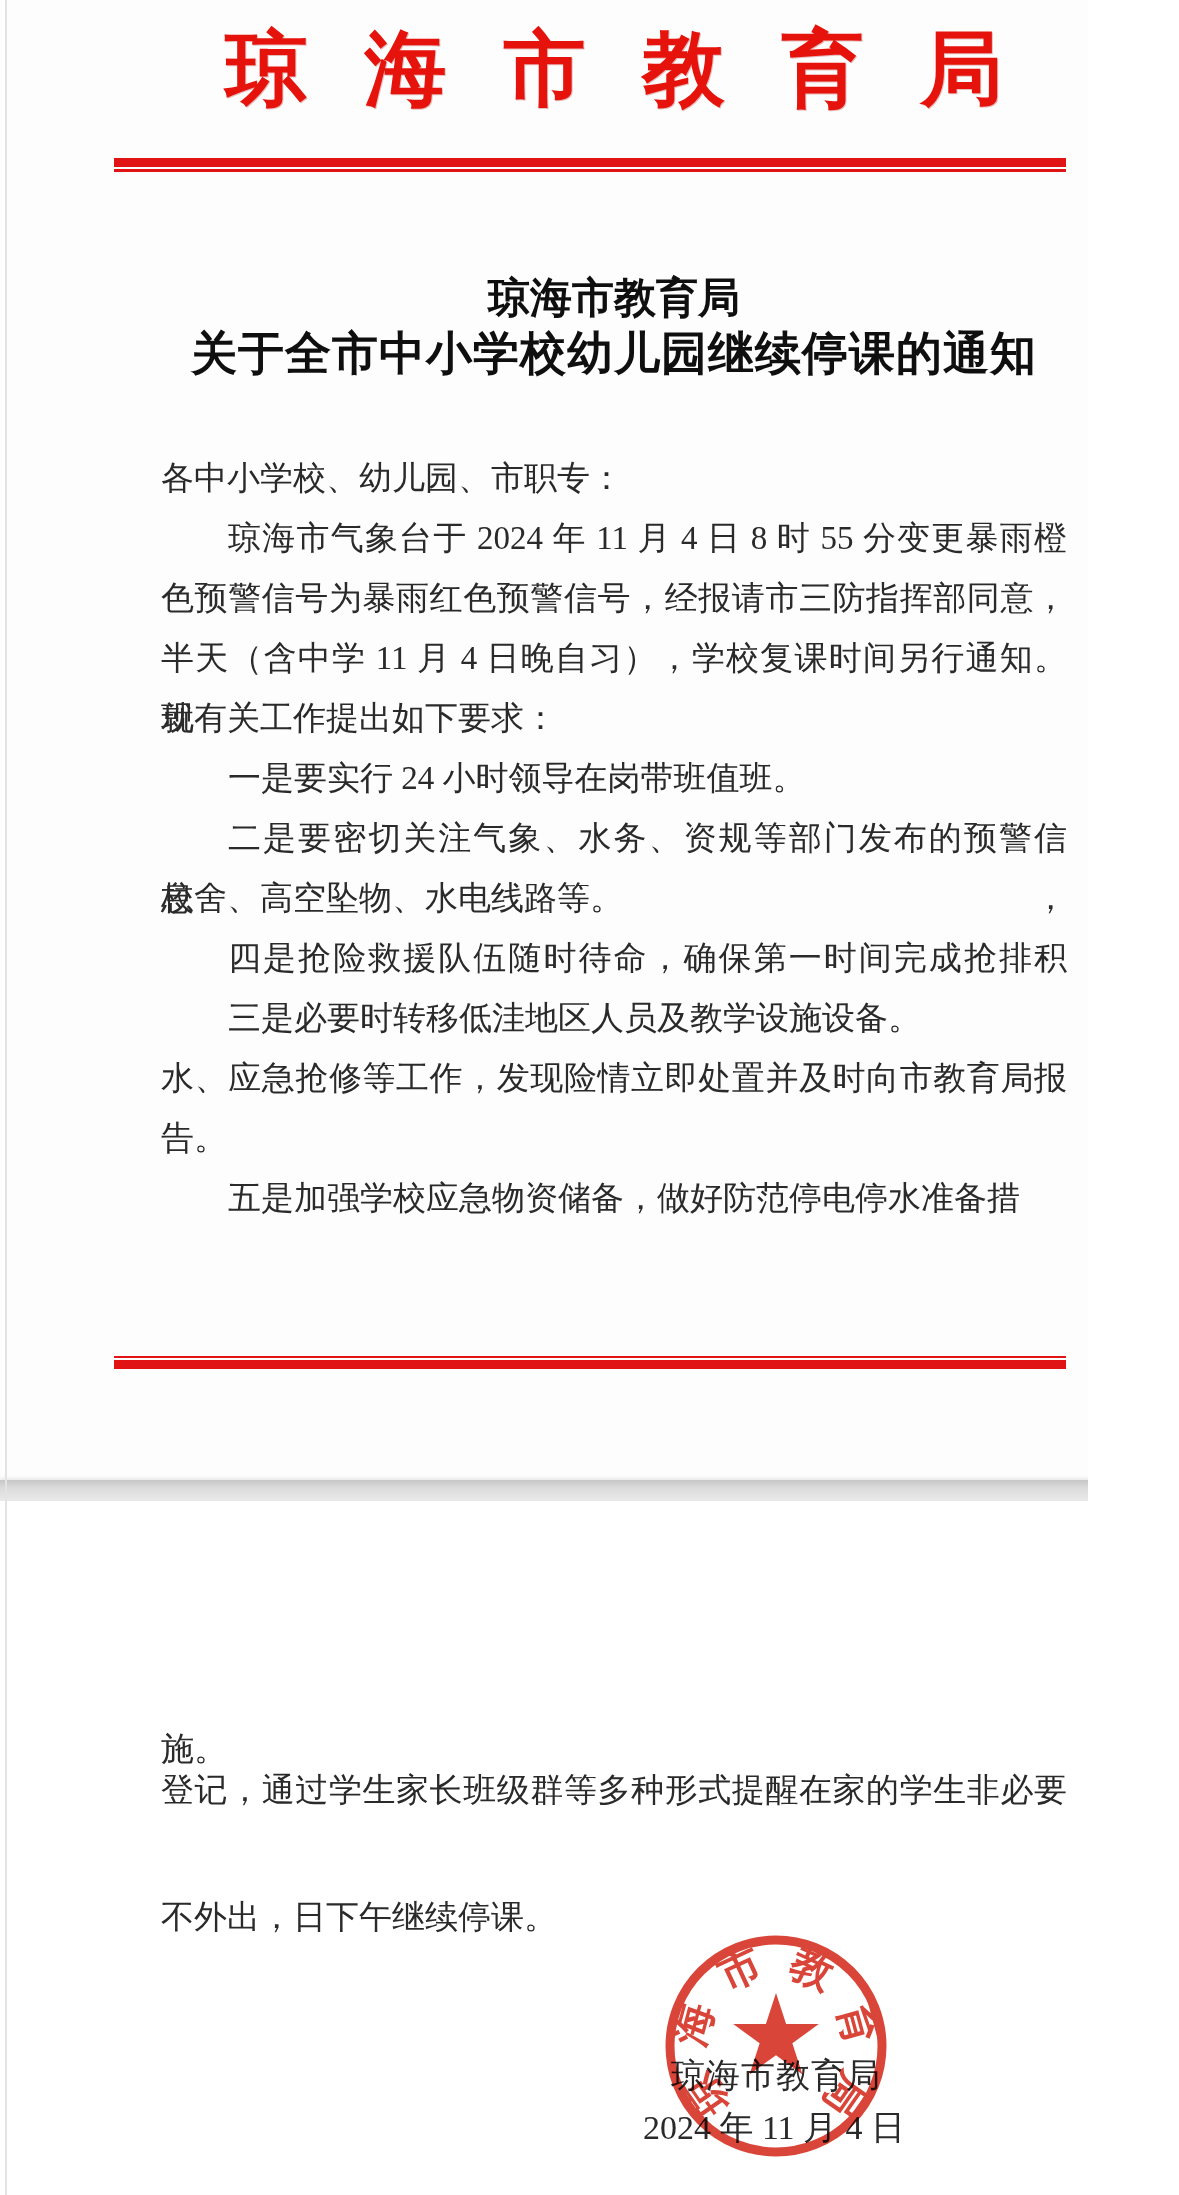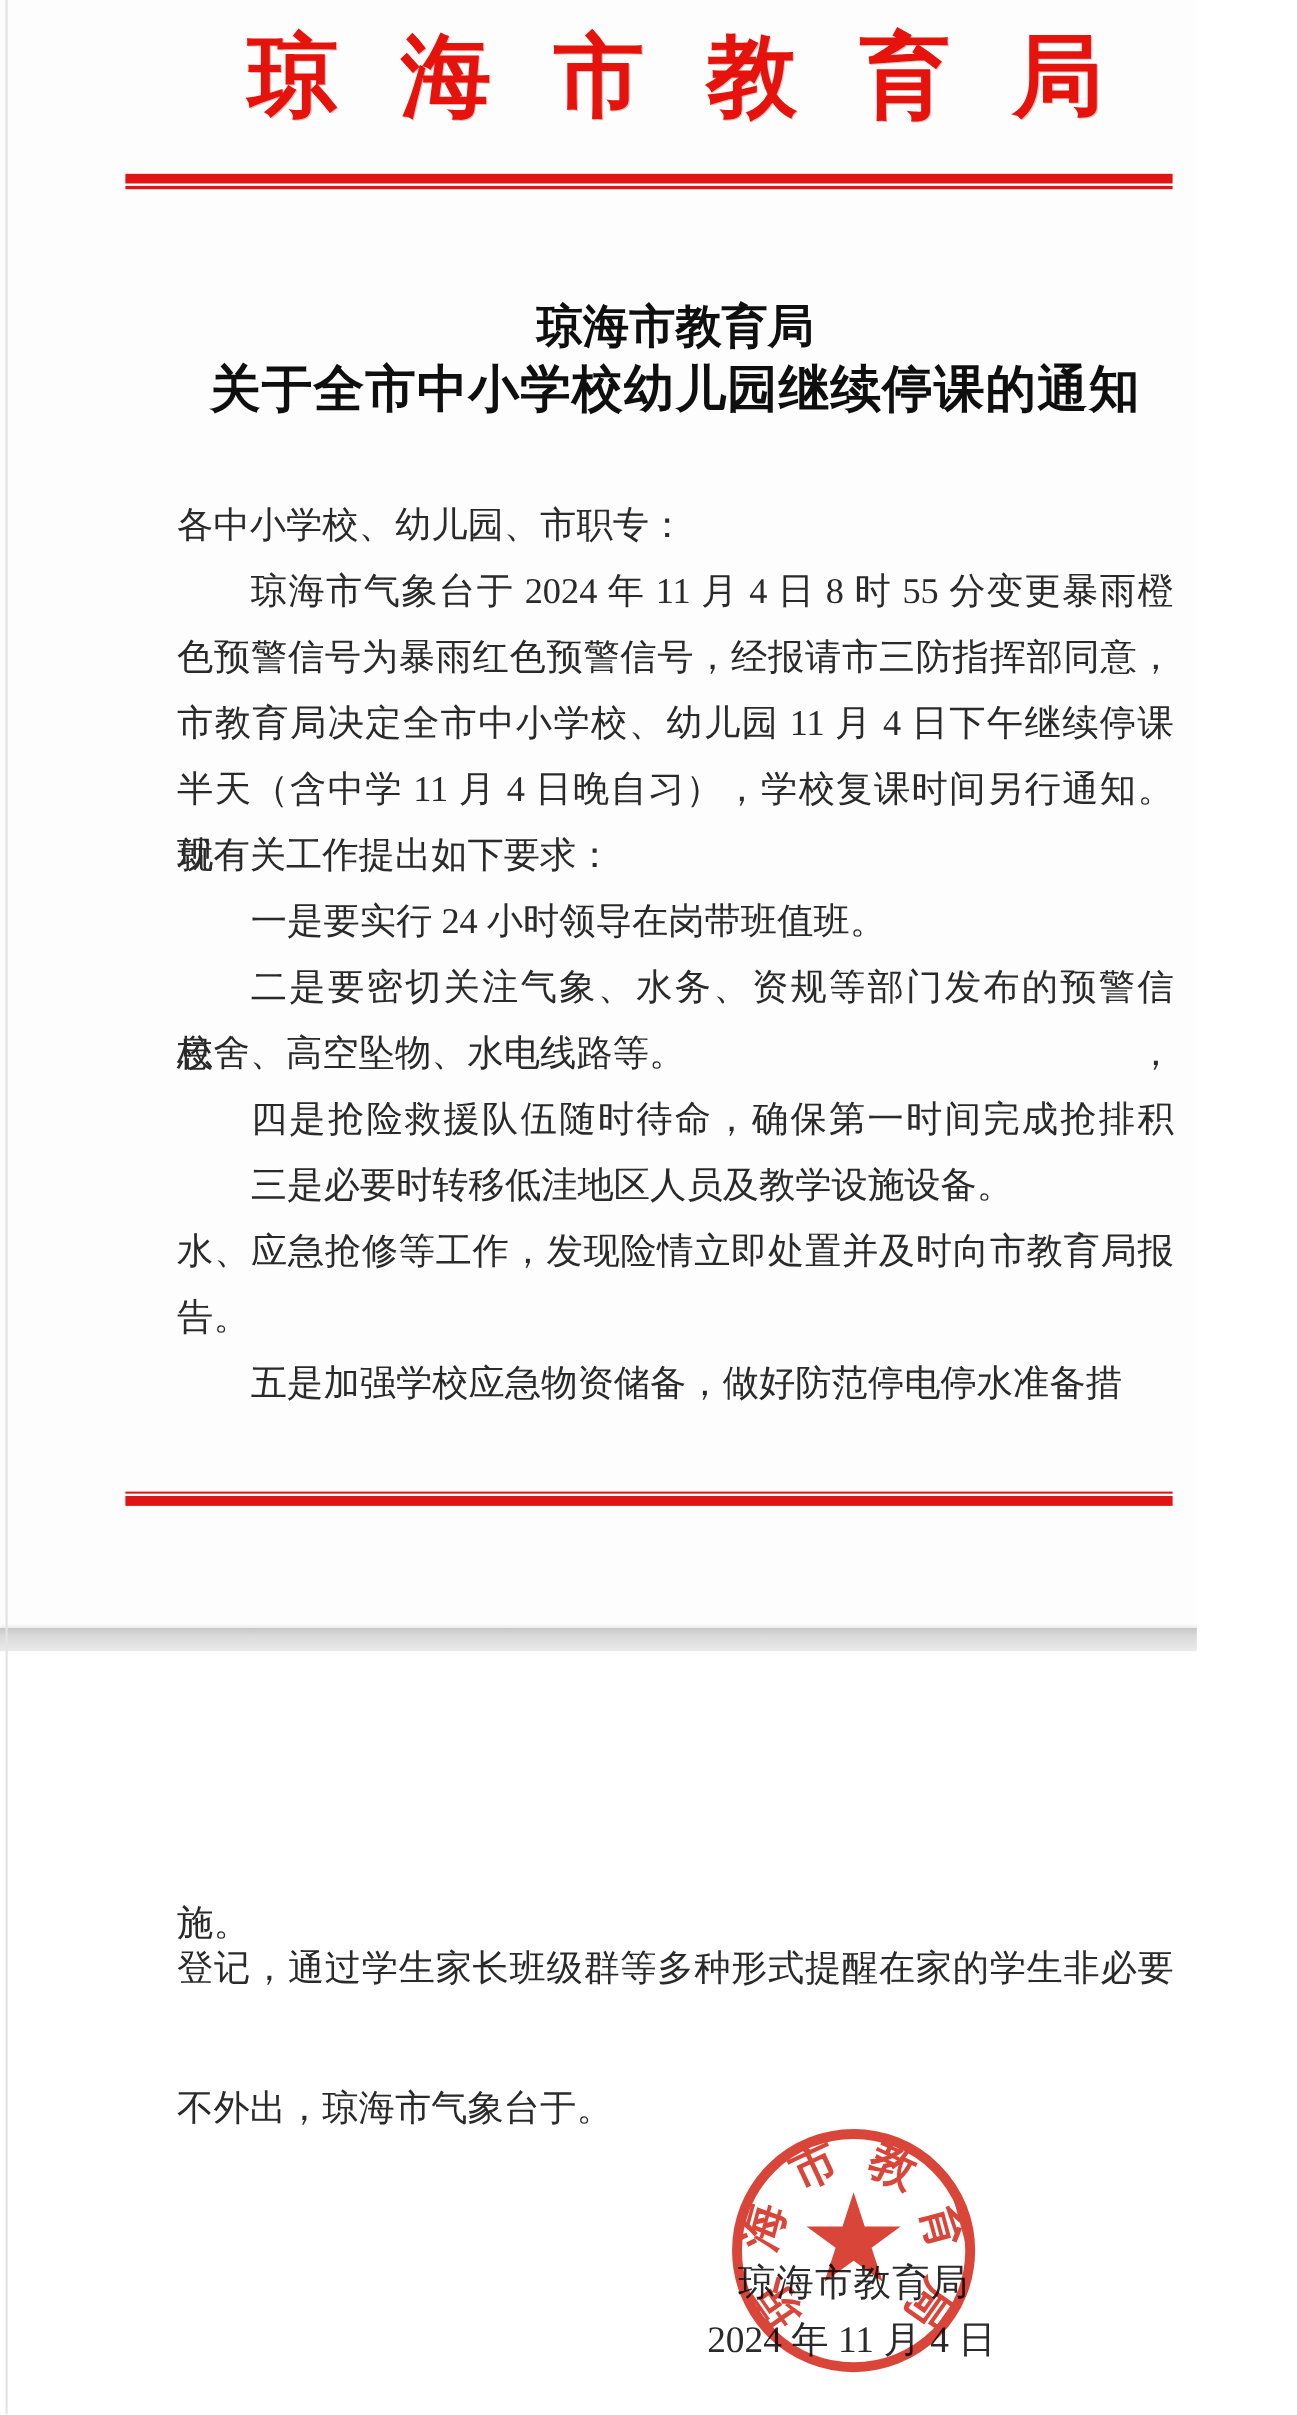--- a/index.html
+++ b/index.html
@@ -92,42 +92,41 @@
 
   <div id="doc-title">
     <div class="t1">琼海市教育局</div>
     <div class="t2">关于全市中小学校幼儿园继续停课的通知</div>
   </div>
 
   <div id="body1" class="body-block">
     <div class="ln">各中小学校、幼儿园、市职专：</div>
     <div class="ln ind just">琼海市气象台于 2024 年 11 月 4 日 8 时 55 分变更暴雨橙</div>
     <div class="ln just">色预警信号为暴雨红色预警信号，经报请市三防指挥部同意，</div>
-    <div class="ln just">市教育局决定全市中小学校、幼儿园 11 月 4 日下午继续停课</div>
     <div class="ln just">半天（含中学 11 月 4 日晚自习），学校复课时间另行通知。现</div>
     <div class="ln">就有关工作提出如下要求：</div>
     <div class="ln ind">一是要实行 24 小时领导在岗带班值班。</div>
     <div class="ln ind just">二是要密切关注气象、水务、资规等部门发布的预警信息，</div>
     <div class="ln">校舍、高空坠物、水电线路等。</div>
     <div class="ln ind just">四是抢险救援队伍随时待命，确保第一时间完成抢排积</div>
     <div class="ln ind">三是必要时转移低洼地区人员及教学设施设备。</div>
     <div class="ln just">水、应急抢修等工作，发现险情立即处置并及时向市教育局报</div>
     <div class="ln">告。</div>
     <div class="ln ind">五是加强学校应急物资储备，做好防范停电停水准备措</div>
   </div>
 
   <div id="rule-bottom" class="rule">
     <div class="thin"></div>
     <div class="gapline"></div>
     <div class="bar"></div>
   </div>
 
   <div id="body2-l0" class="p2ln">施。</div>
   <div id="body2-l2" class="p2ln just">登记，通过学生家长班级群等多种形式提醒在家的学生非必要</div>
-  <div id="body2-l3" class="p2ln">不外出，琼海市气象台于。</div>
+  <div id="body2-l3" class="p2ln">不外出，日下午继续停课。</div>
 
   <div id="signature">琼海市教育局</div>
   <div id="date-line">2024 年 11 月 4 日</div>
 
   <svg id="official-seal" viewBox="-130 -130 260 260" xmlns="http://www.w3.org/2000/svg">
     <circle cx="0" cy="0" r="106" fill="none" stroke="#d6382a" stroke-width="9"></circle>
     <path fill="#d6382a" transform="translate(0,-8)" d="M0,-45 L10.11,-13.91 L42.8,-13.91 L16.36,5.32 L26.45,36.41 L0,17.2 L-26.45,36.41 L-16.36,5.32 L-42.8,-13.91 L-10.11,-13.91 Z"></path>
     <g text-anchor="middle">
       <text transform="rotate(-125) translate(0,-71)">琼</text>
       <text transform="rotate(-75)  translate(0,-71)">海</text>

